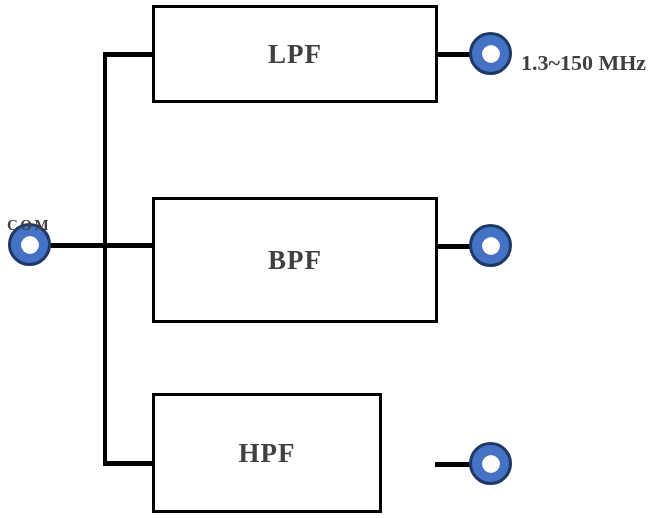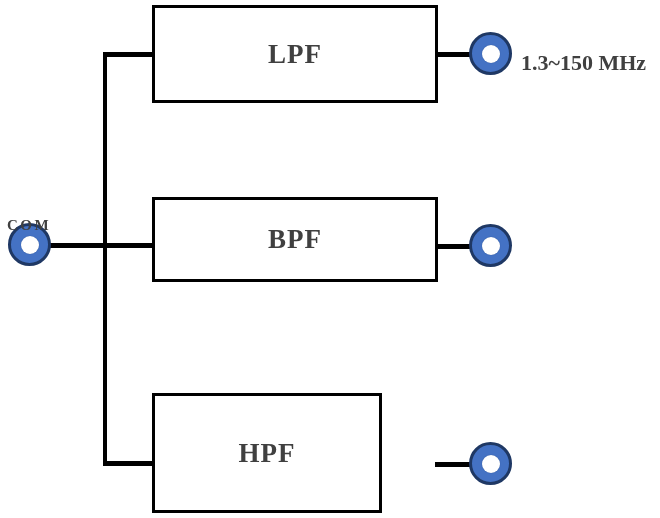--- a/index.html
+++ b/index.html
@@ -85,21 +85,21 @@
   <div class="hline" style="left:48px; top:243px; width:107px;"></div>
   <div class="hline" style="left:103px; top:52px; width:52px;"></div>
   <div class="hline" style="left:103px; top:461px; width:52px;"></div>
   <div class="hline" style="left:435px; top:52px; width:36px;"></div>
   <div class="hline" style="left:435px; top:244px; width:36px;"></div>
   <div class="hline" style="left:435px; top:462px; width:36px;"></div>
 
   <div class="block" style="left:152px; top:5px; width:286px; height:98px;">
     <span class="block-label">LPF</span>
   </div>
-  <div class="block" style="left:152px; top:197px; width:286px; height:85px;">
+  <div class="block" style="left:152px; top:197px; width:286px; height:126px;">
     <span class="block-label">BPF</span>
   </div>
   <div class="block" style="left:152px; top:393px; width:230px; height:120px;">
     <span class="block-label">HPF</span>
   </div>
 
   <div class="port" style="left:8px; top:223px;">
     <span class="hole"></span>
   </div>
   <div class="port" style="left:469px; top:32px;">

